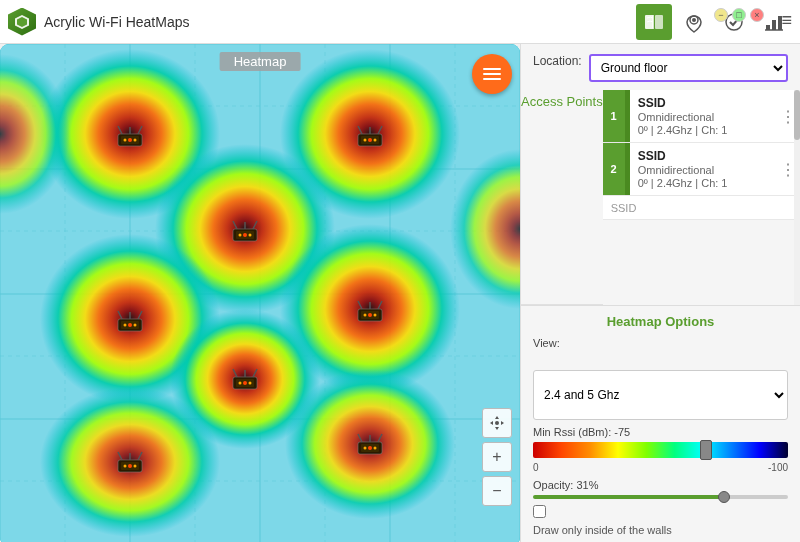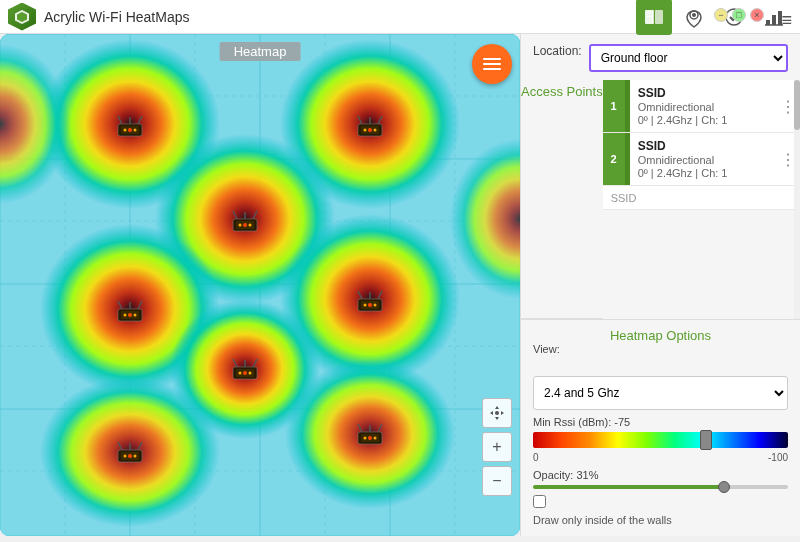--- a/index.html
+++ b/index.html
@@ -1,20 +1,20 @@
 <!DOCTYPE html>
 <html><head>
   <meta charset="utf-8">
   <style>
     * { margin: 0; padding: 0; box-sizing: border-box; }
     body { width: 800px; height: 542px; overflow: hidden; font-family: 'Segoe UI', Arial, sans-serif; font-size: 12px; background: #f0f0f0; }
 
     
     #titlebar {
-      height: 34px;
+      height: 44px;
       background: #ffffff;
       display: flex;
       align-items: center;
       padding: 0 8px;
       border-bottom: 1px solid #ddd;
       position: relative;
     }
     #titlebar .logo {
       width: 28px; height: 28px;
       background: linear-gradient(135deg, #5a9e2f, #2d6e10);
@@ -216,26 +216,28 @@
     
     #heatmap-options {
       background: #f5f5f5;
       border-top: 1px solid #ddd;
       padding: 8px 12px 10px;
     }
     #heatmap-options-title {
       color: #5a9e2f;
       font-size: 13px;
       text-align: center;
+      margin-bottom: 8px;
+      font-weight: bold;
     }
     .option-row { margin-bottom: 6px; }
     .option-label { color: #444; font-size: 11px; margin-bottom: 21px; }
     #view-select {
       width: 100%;
-      padding: 8px 6px;
+      padding: 16px 6px;
       border: 1px solid #ccc;
       border-radius: 3px;
       background: white;
       font-size: 12px;
       cursor: pointer;
     }
     .rssi-row {
       display: flex;
       align-items: center;
       justify-content: space-between;

